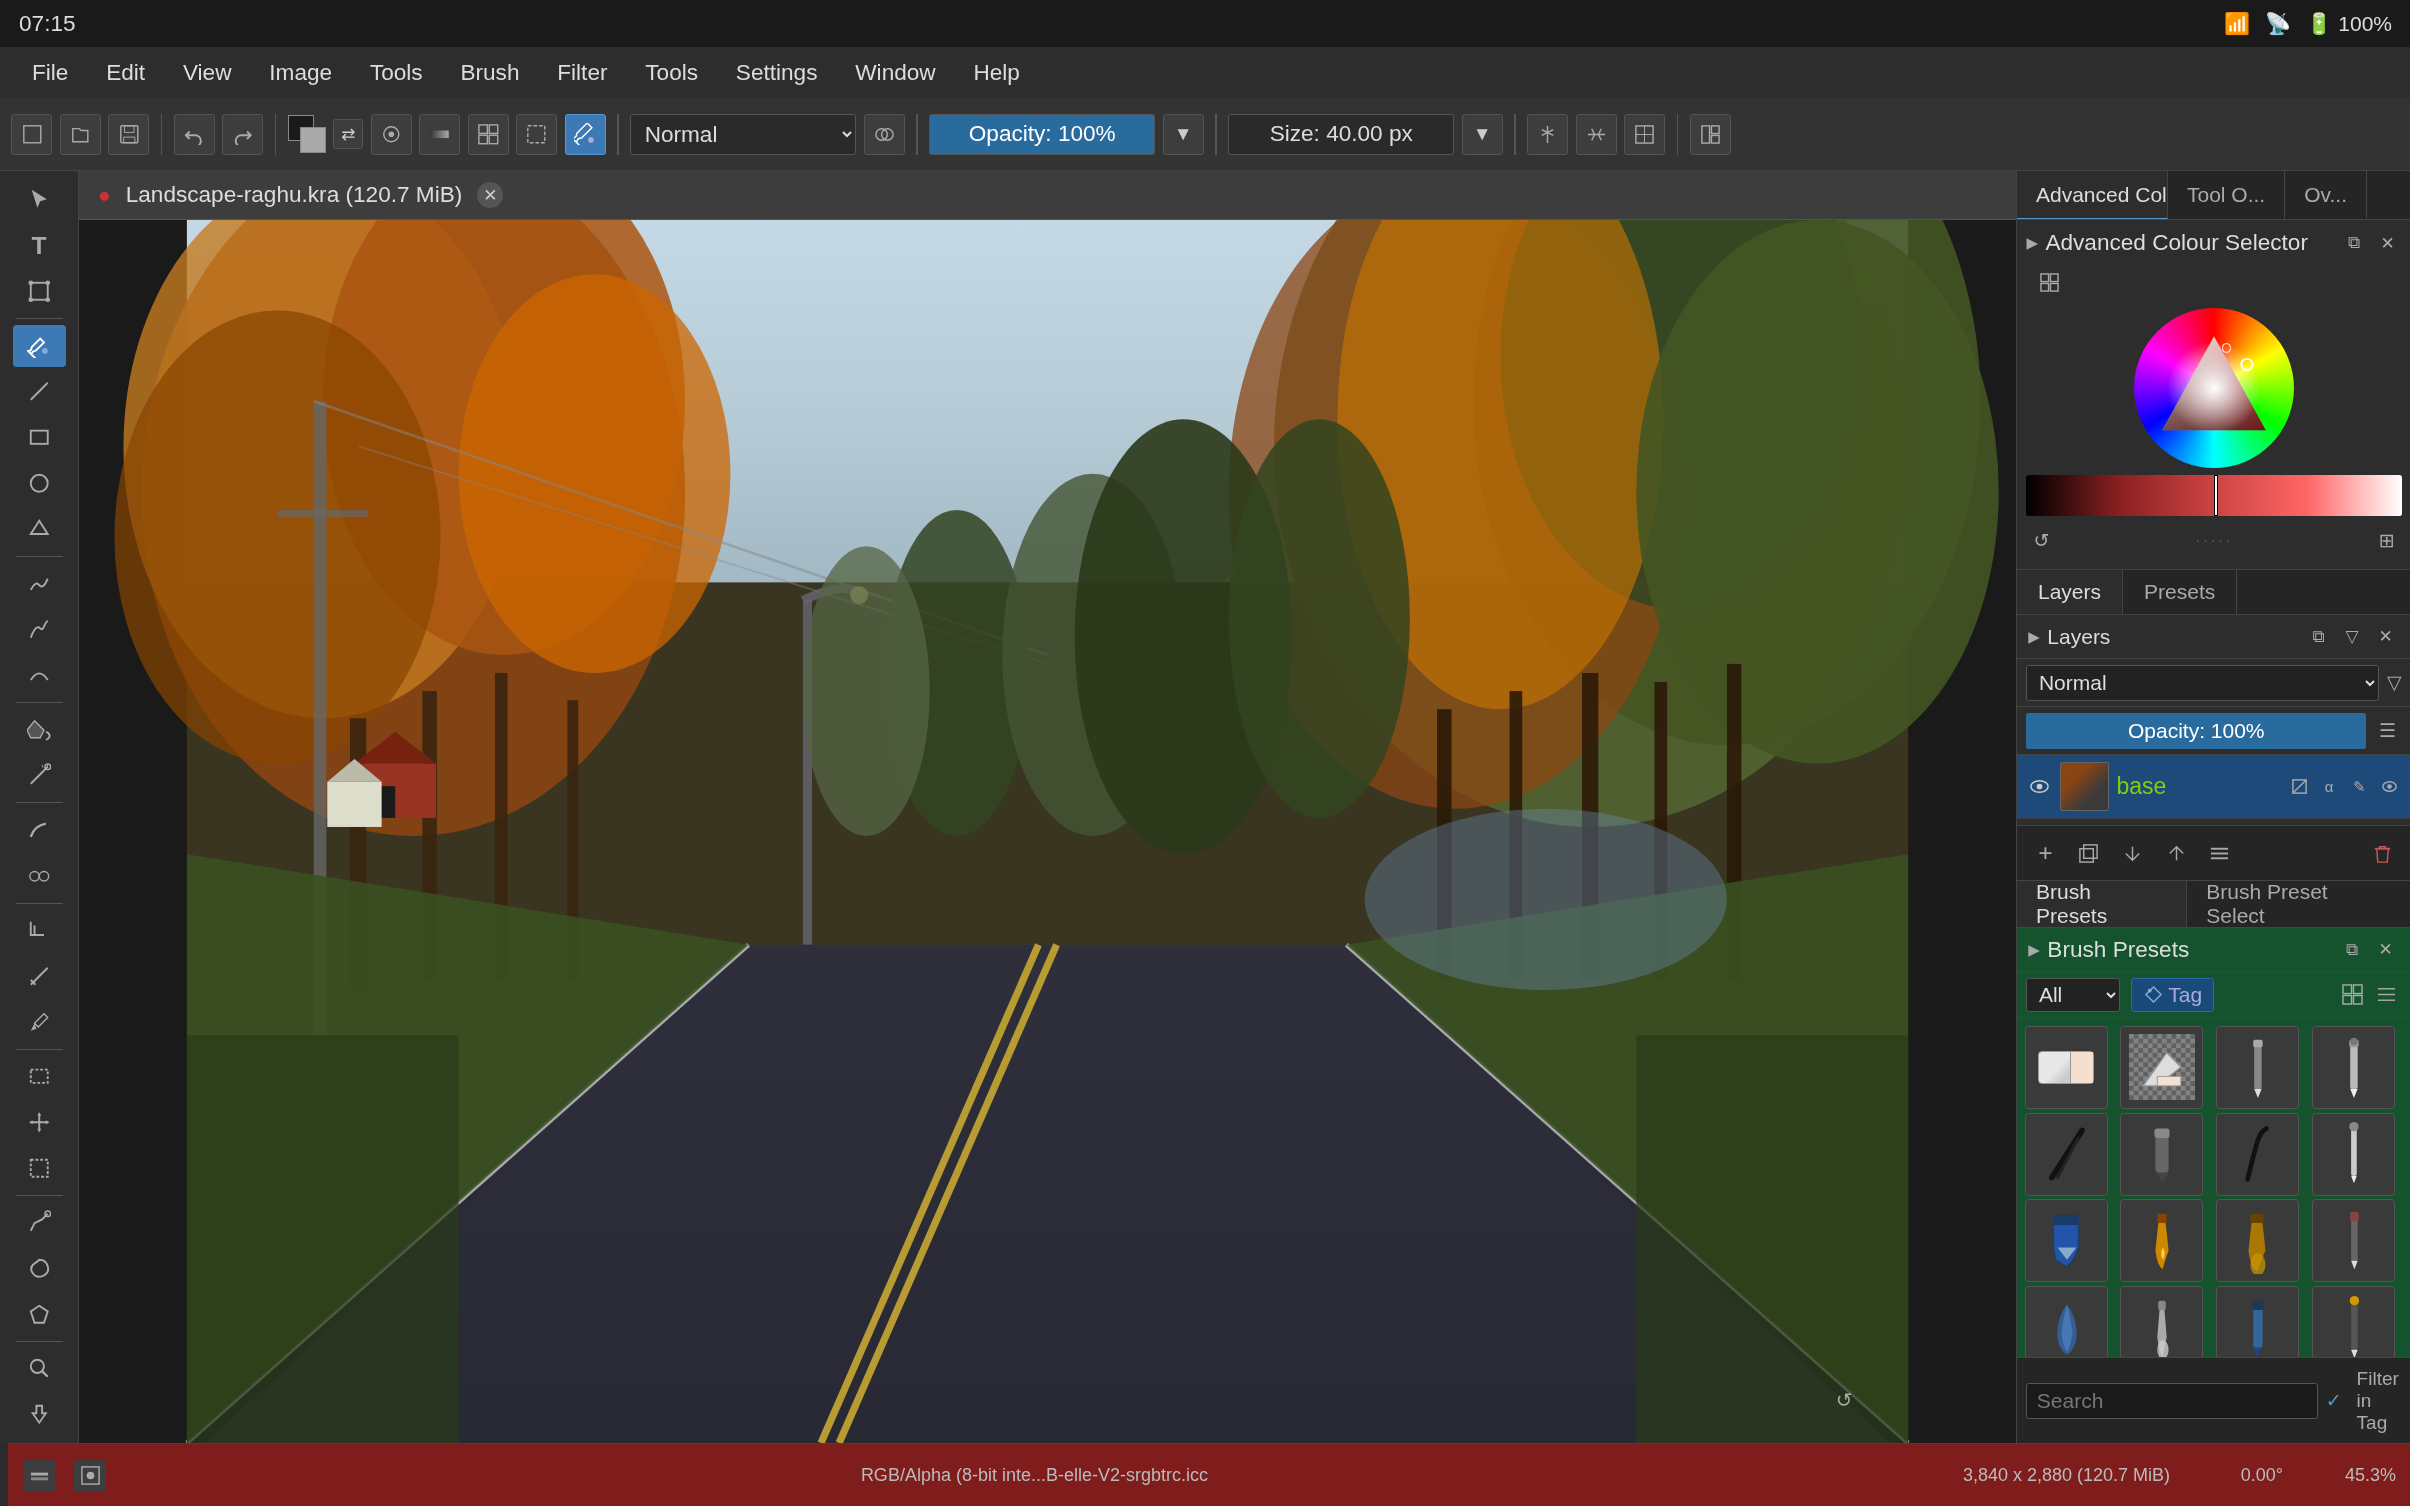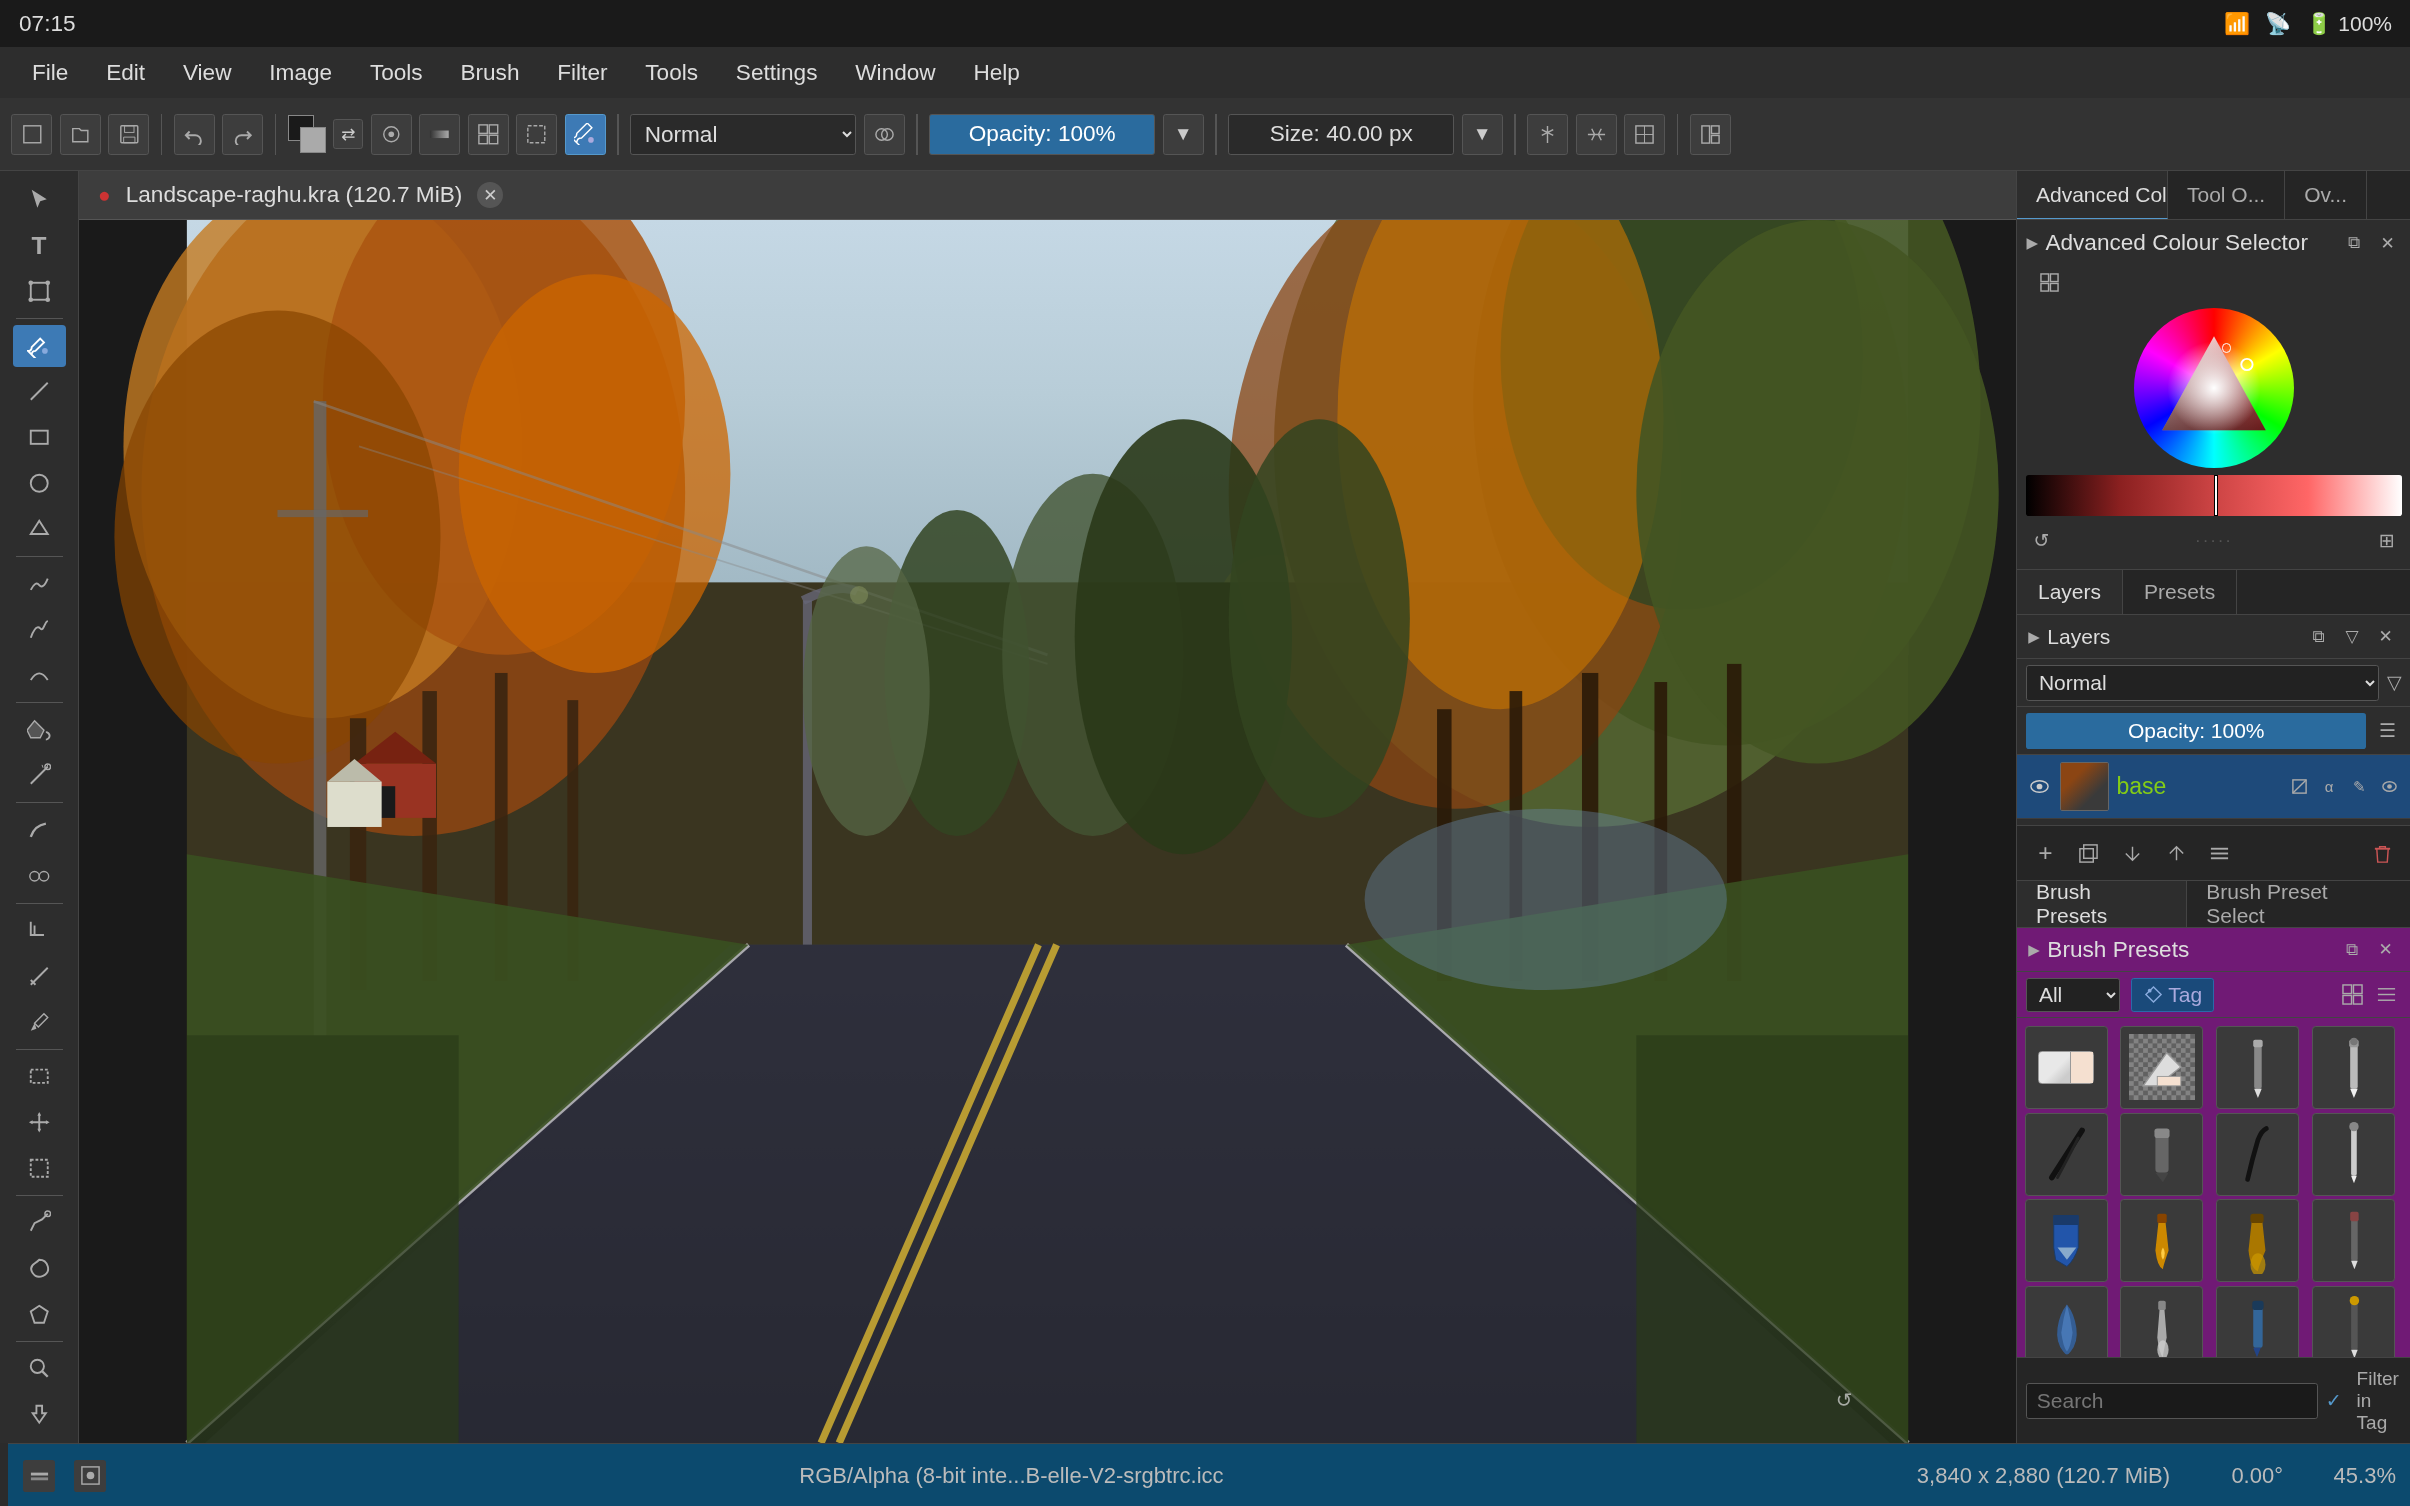--- a/index.html
+++ b/index.html
@@ -513,21 +513,21 @@
     .layers-tool-btn {
       width: 38px; height: 38px;
       display: flex; align-items: center; justify-content: center;
       font-size: 19px; color: #aaa;
       cursor: pointer;
       border-radius: 2.8px;
     }
 
     
     #brush-presets-panel {
-      background: #701a75;
+      background: #14532d;
       border-top: 0.9px solid #444;
     }
     #brush-presets-sub-tabs {
       display: flex;
       height: 47px;
       background: #252525;
       border-bottom: 0.9px solid #444;
     }
     .brush-sub-tab {
       padding: 0 19px;
@@ -651,27 +651,27 @@
       padding: 3.8px 7.5px;
       cursor: pointer;
       display: flex; align-items: center; gap: 5.6px;
     }
 
     
     #status-bar {
       position: absolute;
       bottom: 0; left: 0; right: 0;
       height: 64px;
-      background: #0c4a6e;
+      background: #7f1d1d;
       border-top: 0.9px solid #444;
       display: flex;
       align-items: center;
       padding: 0 15px;
       gap: 19px;
-      font-size: 22px;
+      font-size: 18px;
       color: #bbb;
       margin-left: 8px;
     }
     .status-icon {
       width: 32px; height: 32px;
       background: #3d3d3d;
       border-radius: 2.8px;
       display: flex; align-items: center; justify-content: center;
       font-size: 17px; color: #aaa;
       cursor: pointer;

